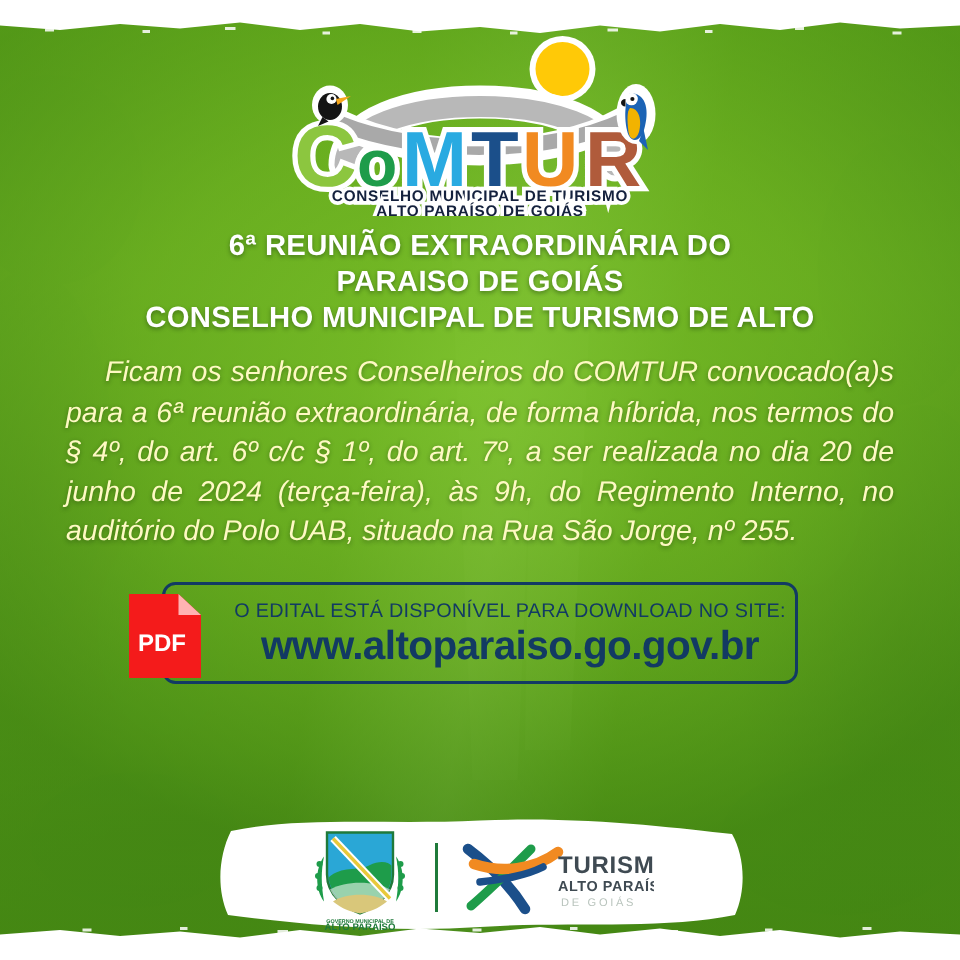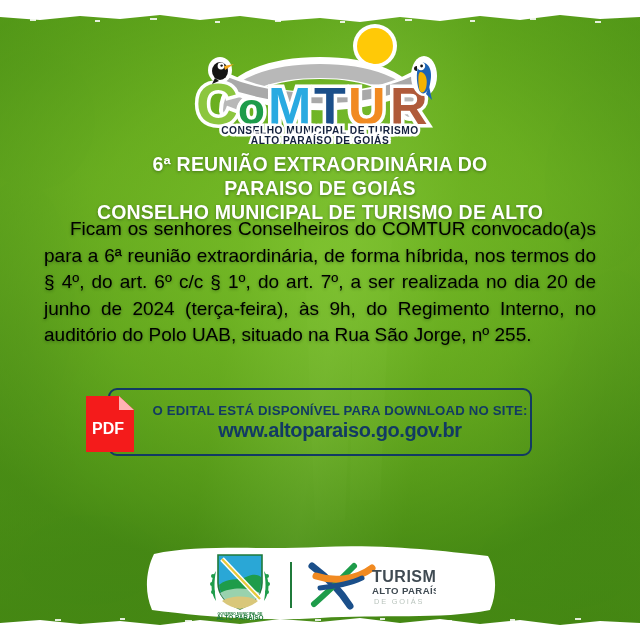--- a/index.html
+++ b/index.html
@@ -53,47 +53,48 @@
   
   .headline{
     position:absolute;left:40px;right:40px;top:152px;z-index:8;
     text-align:center;color:#ffffff;
     font-weight:bold;font-size:19.5px;line-height:24px;
     letter-spacing:.2px;
     text-shadow:0 1px 3px rgba(20,50,10,.45);
   }
   
   .body-copy{
-    position:absolute;left:44px;right:44px;top:216px;z-index:8;
-    color:#000000;font-size:19px;line-height:26.5px;
+    position:absolute;left:44px;right:44px;top:236px;z-index:8;
+    color:#fef9c3;font-size:19px;line-height:26.5px;
     text-align:justify;
     text-shadow:0 1px 3px rgba(20,50,10,.42);
+    font-style:italic;
   }
   .body-copy .indent{display:inline-block;width:26px;}
   .body-copy p{margin:0;}
   
   .dl-box{
     position:absolute;left:108px;top:388px;width:424px;height:68px;z-index:9;
     border:2.5px solid #123a63;border-radius:9px;
     box-sizing:border-box;
     display:flex;align-items:center;
   }
   .pdf-icon{
     position:absolute;left:-24px;top:6px;width:48px;height:56px;z-index:10;
   }
   .dl-text{
     margin-left:40px;display:flex;flex-direction:column;justify-content:center;
     width:100%;
   }
   .dl-line1{
-    color:#123a63;font-weight:bold;font-size:13.2px;letter-spacing:.2px;
+    color:#123a63;font-weight:normal;font-size:13.2px;letter-spacing:.2px;
     text-align:center;white-space:nowrap;
   }
   .dl-line2{
-    color:#123a63;font-weight:bold;font-size:20px;letter-spacing:-.4px;
+    color:#123a63;font-weight:bold;font-size:27px;letter-spacing:-.4px;
     text-align:center;margin-top:1px;white-space:nowrap;
   }
   
   .footer-banner{
     position:absolute;left:0;right:0;bottom:18px;height:74px;z-index:9;
     display:flex;align-items:center;justify-content:center;
   }
   .footer-inner{
     position:relative;display:flex;align-items:center;gap:0px;
   }

